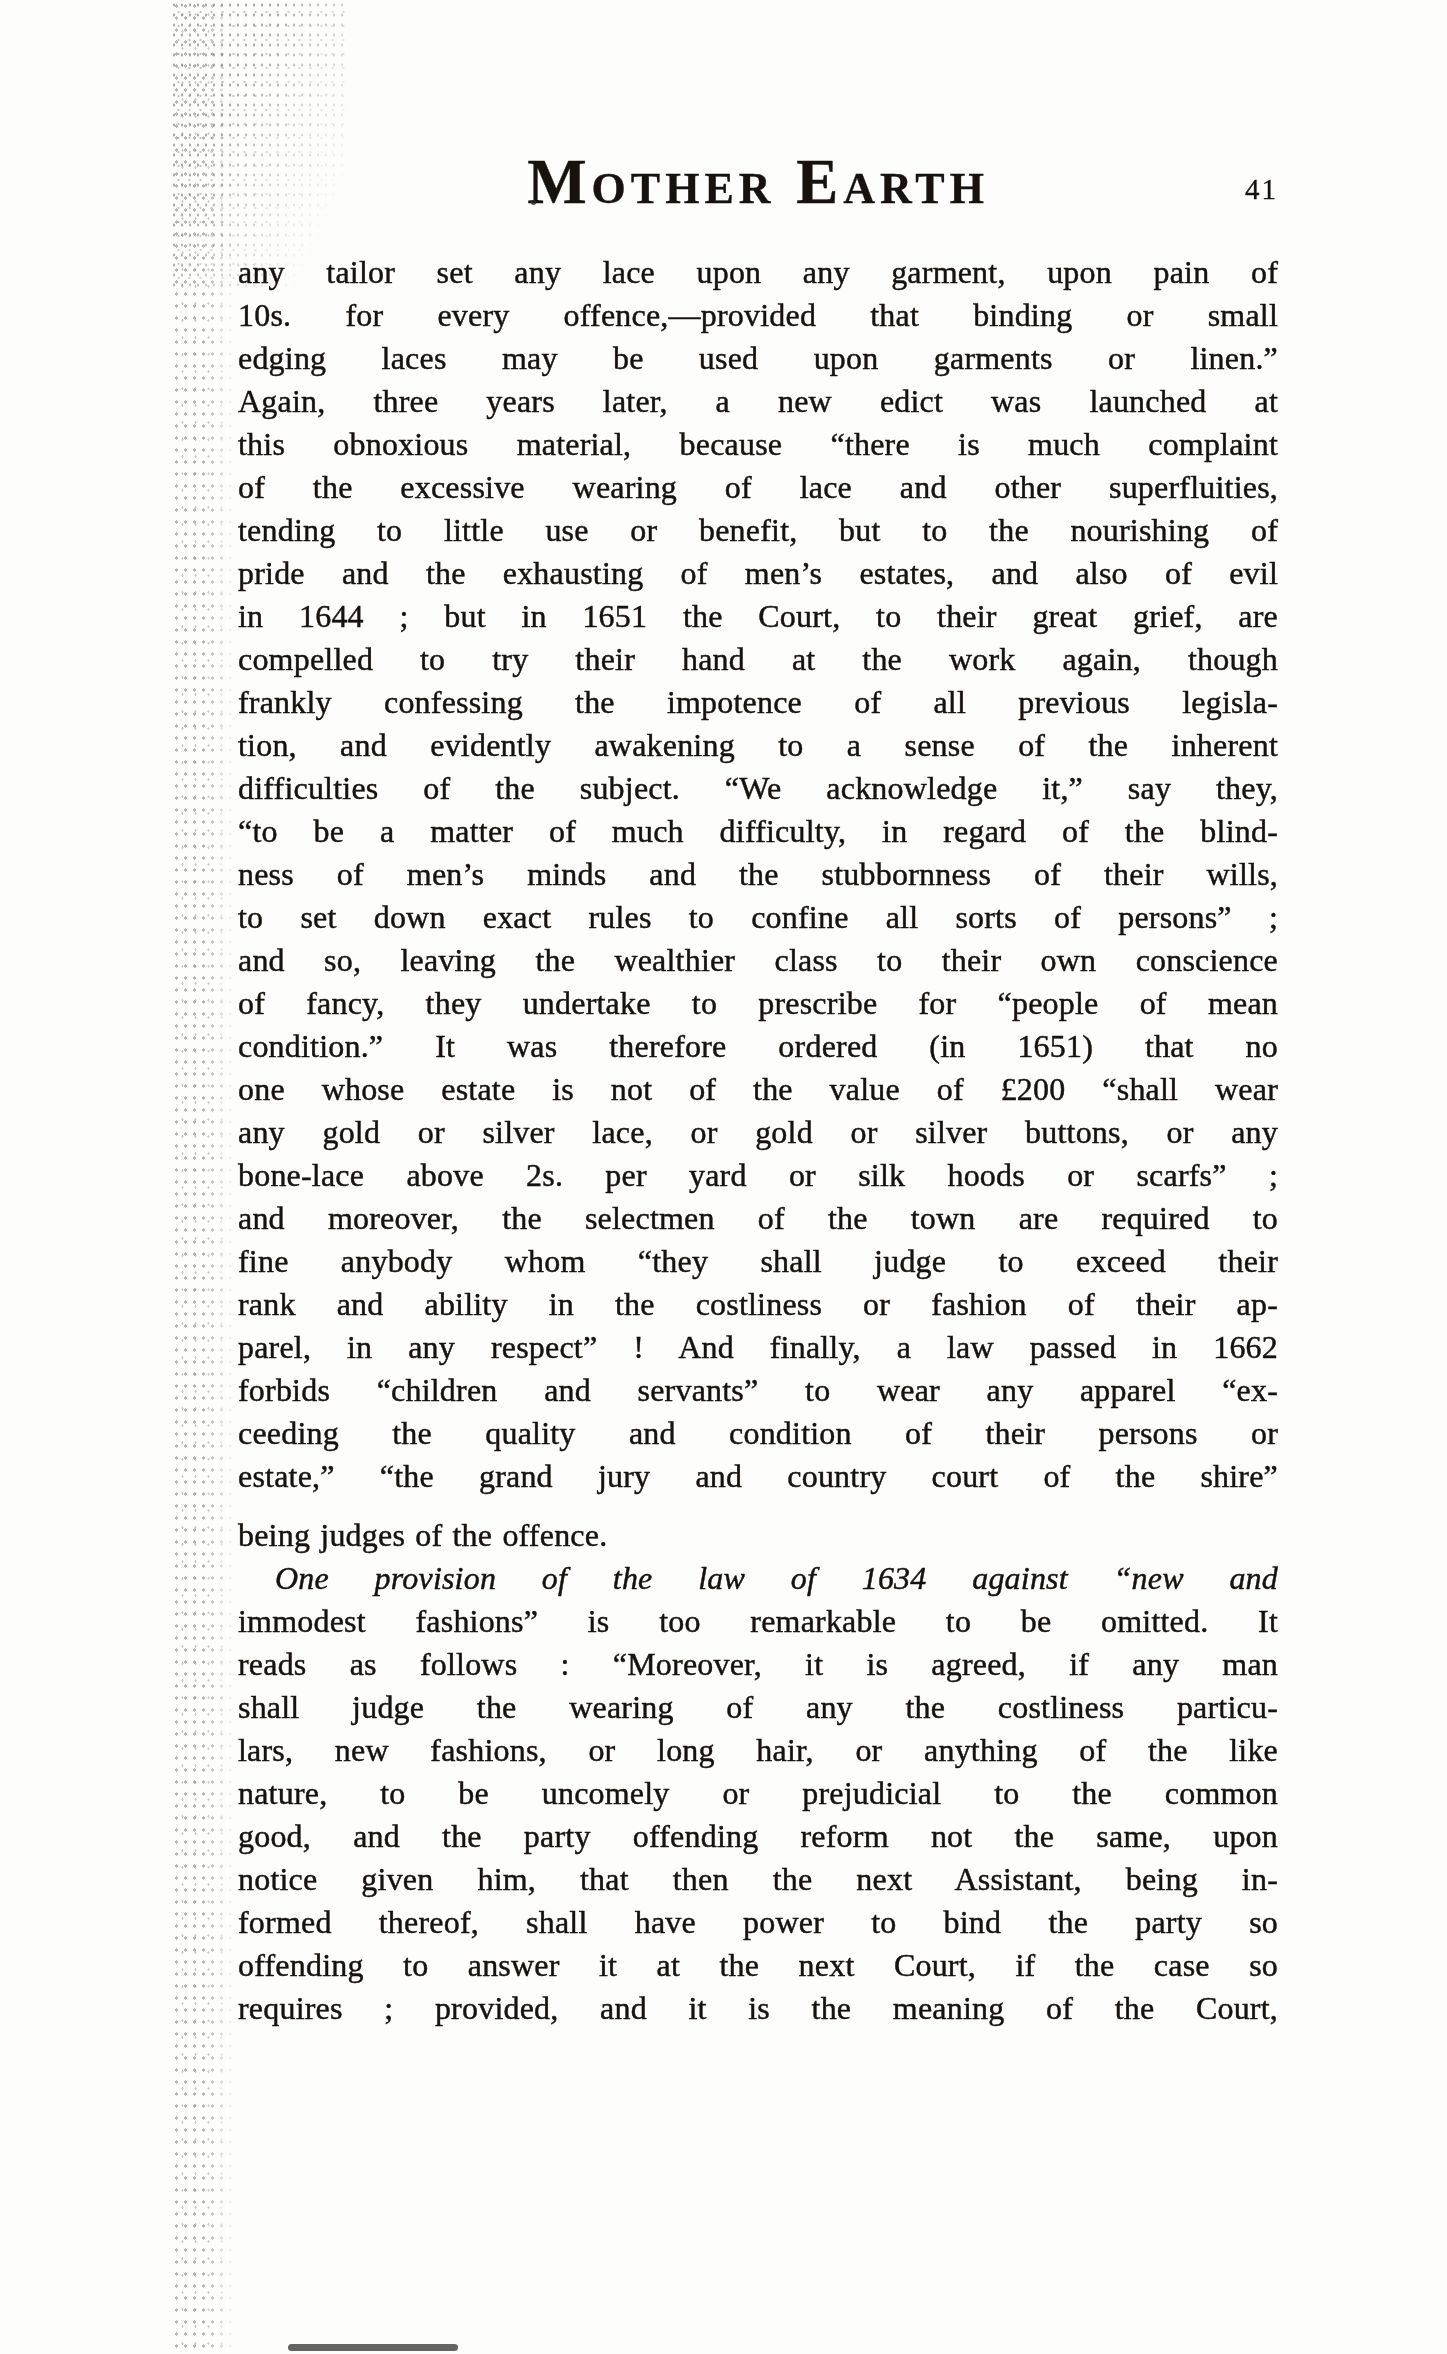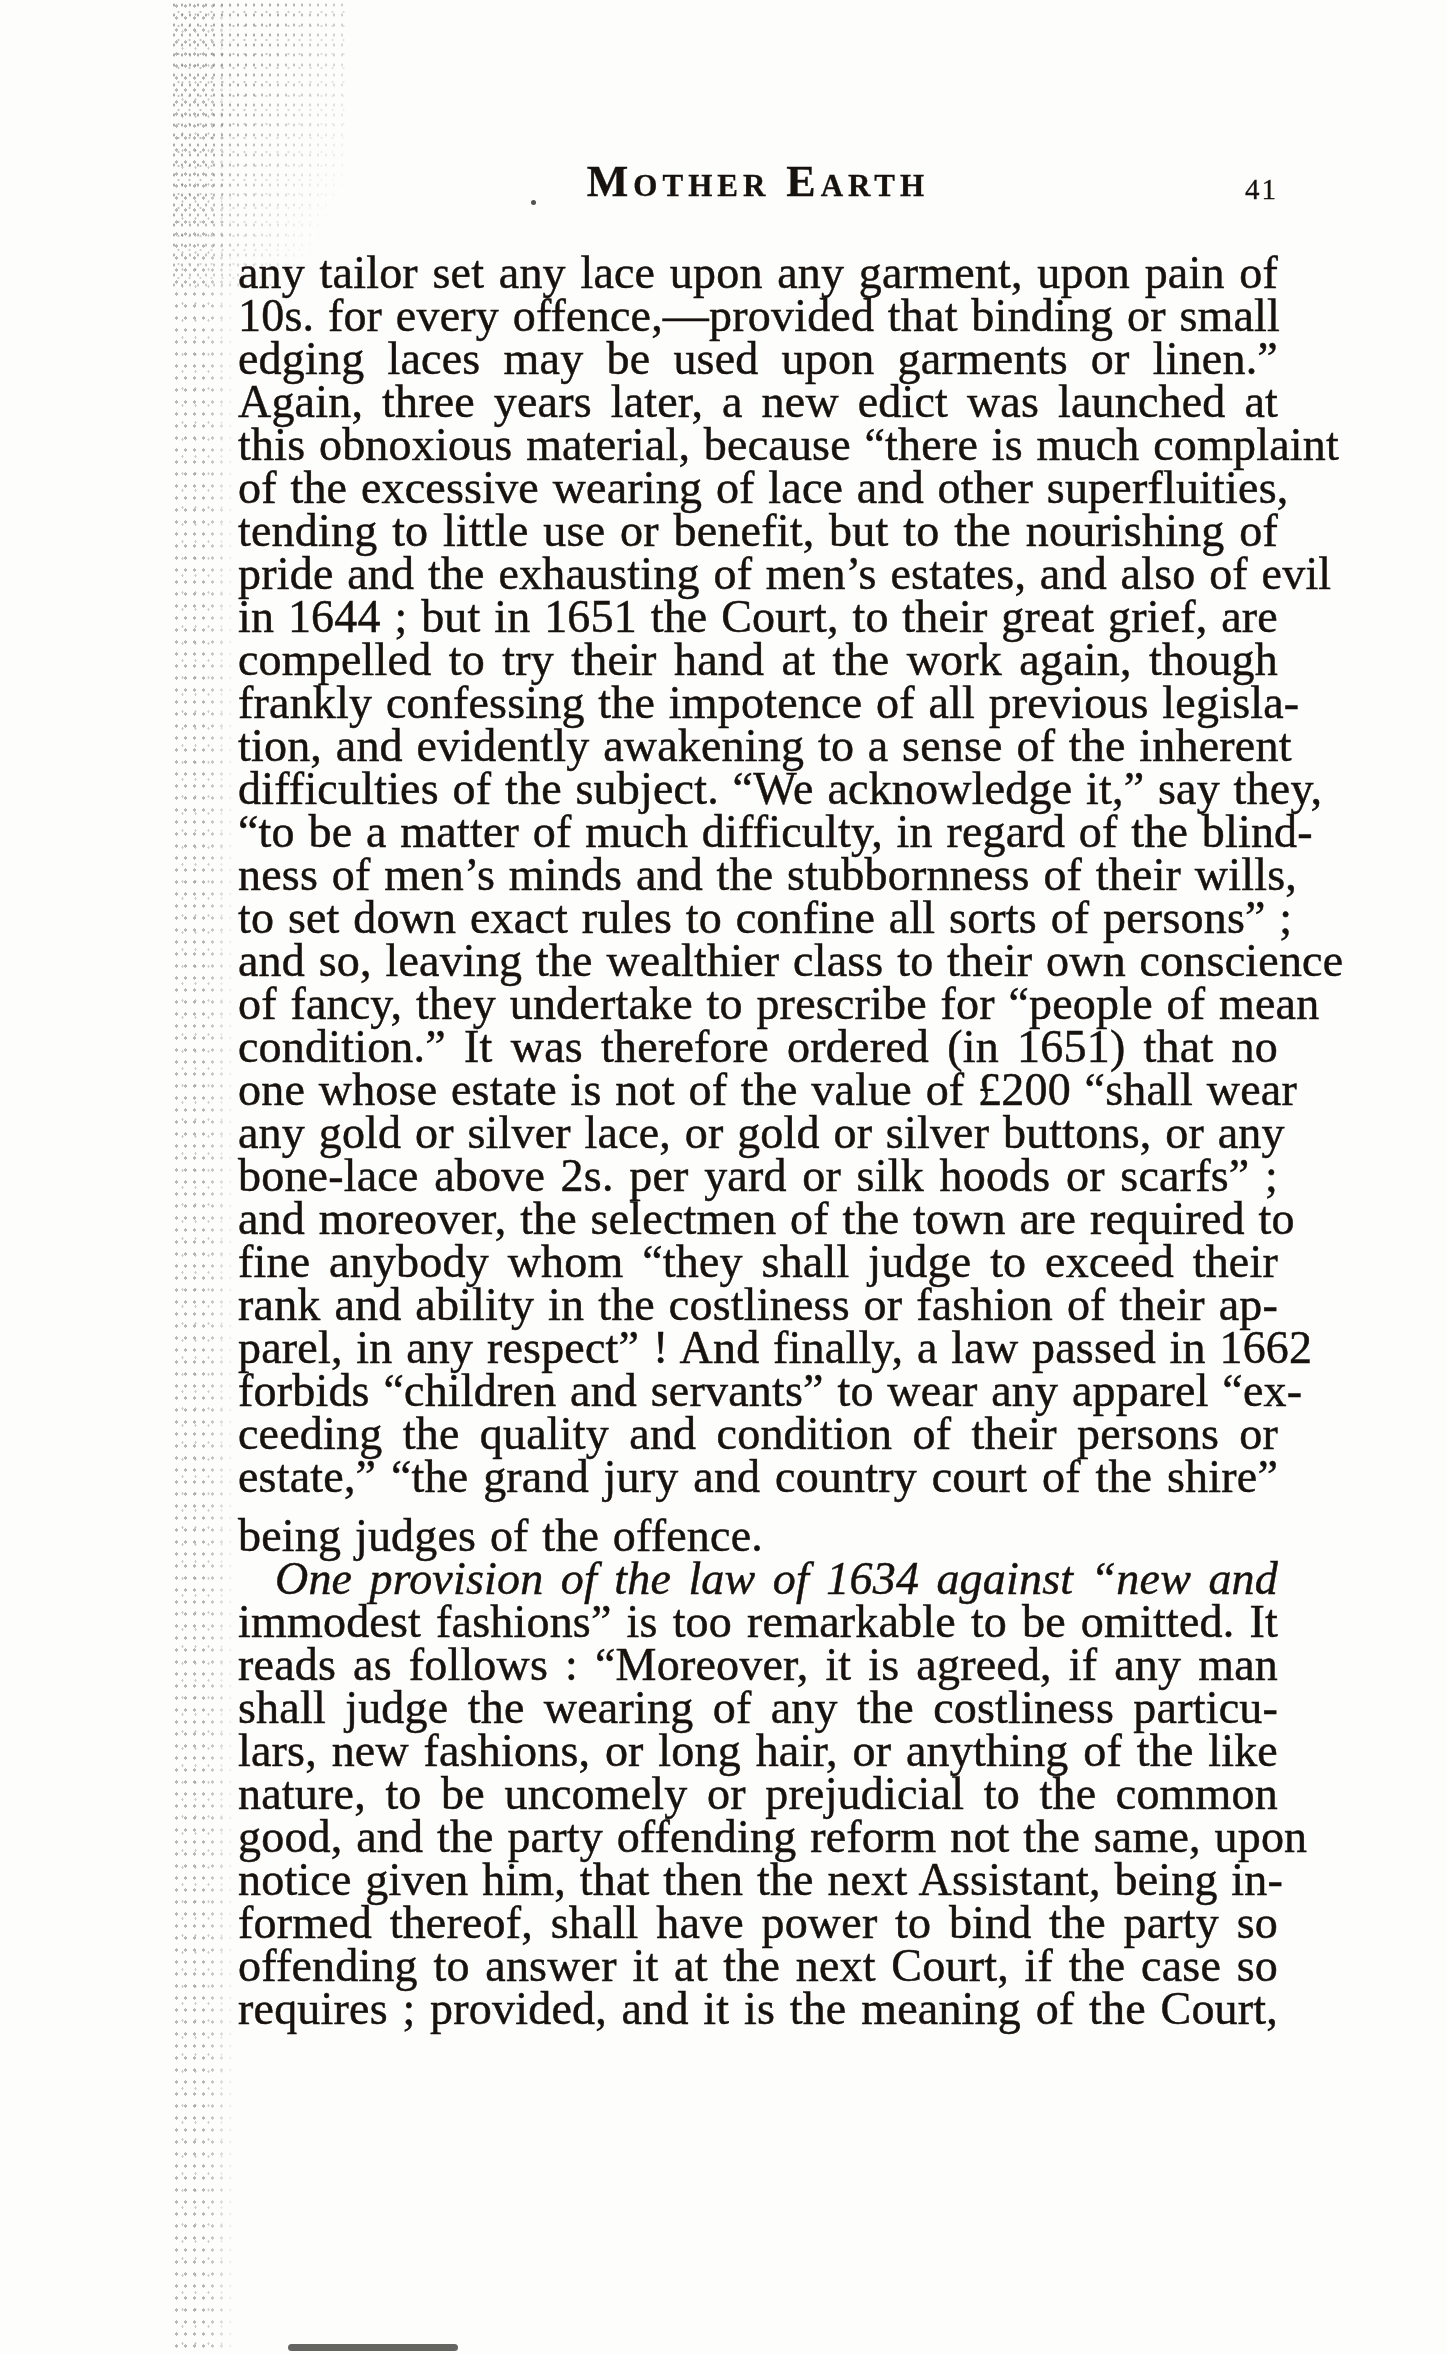--- a/index.html
+++ b/index.html
@@ -45,41 +45,41 @@
 
   .running-header {
     position: absolute;
     left: 238px; top: 158px;
     width: 1040px;
     height: 52px;
     text-align: center;
   }
   .running-title {
     font-variant-caps: small-caps;
-    font-size: 44px;
+    font-size: 63px;
     line-height: 48px;
     letter-spacing: 5px;
     font-weight: 700;
     -webkit-text-stroke: 0.3px currentColor;
   }
   .page-number {
     position: absolute;
     right: 0; top: 12px;
     font-size: 29px;
     line-height: 39px;
     font-weight: 400;
     letter-spacing: 2px;
     -webkit-text-stroke: 0.3px currentColor;
   }
 
   .body-text {
     position: absolute;
     left: 238px; top: 251px;
     width: 1040px;
-    font-size: 46px;
+    font-size: 32px;
     line-height: 43px;
     letter-spacing: 0.2px;
     word-spacing: 2px;
     -webkit-text-stroke: 0.45px currentColor;
   }
   .paragraph { margin: 0; }
   .text-line {
     height: 43px;
     text-align: justify;
     text-align-last: justify;

